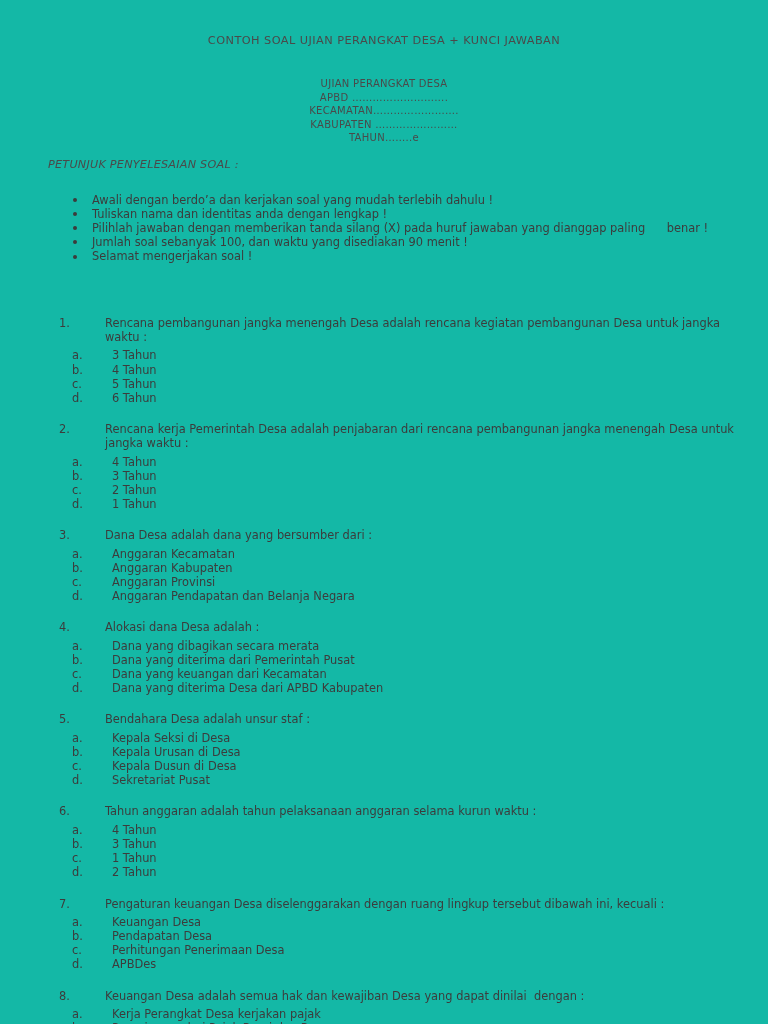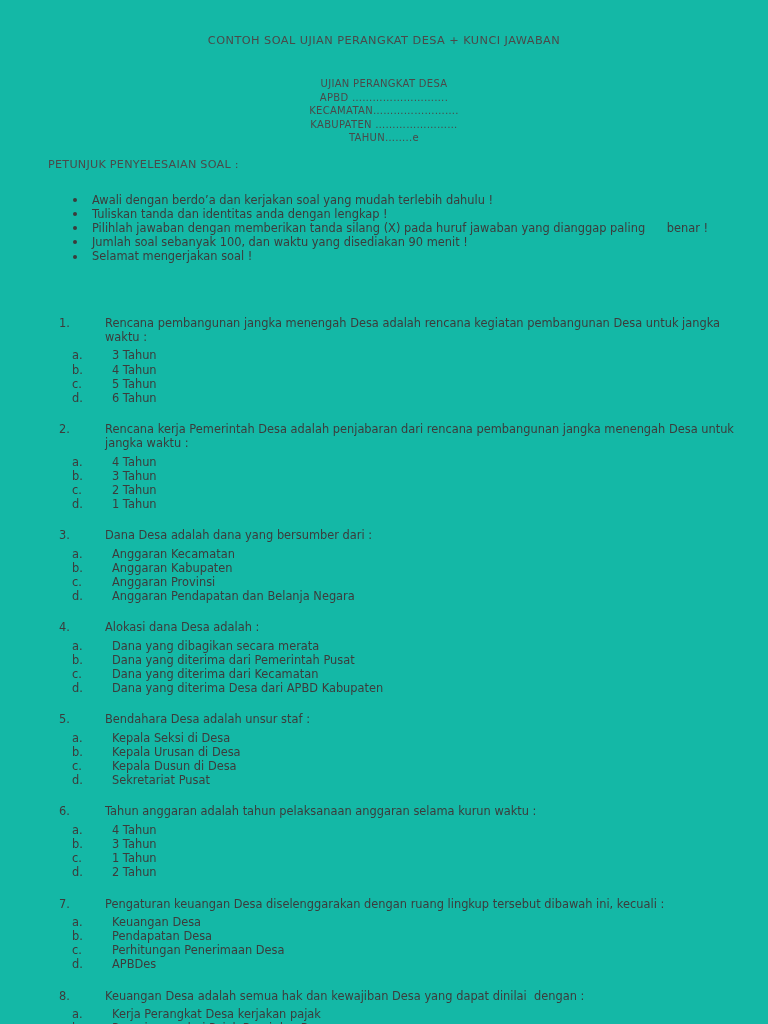--- a/index.html
+++ b/index.html
@@ -57,20 +57,21 @@
     font-size: 11.4px;
     line-height: 13.6px;
     color: #3c3c3c;
   }
 
   .section-heading {
     font-size: 11.2px;
     letter-spacing: 0.25px;
     color: #4a4a4a;
     white-space: pre;
+    font-style: italic;
   }
 
   
   .instructions {
     margin-top: 21px;
     padding: 0;
     list-style: none;
   }
   .instructions li {
     position: relative;
@@ -147,21 +148,21 @@
     <div>KABUPATEN ……………………</div>
     <div>TAHUN……..e</div>
   </div>
 
   <div class="body-area">
 
     <div class="section-heading">PETUNJUK PENYELESAIAN SOAL :</div>
 
     <ul class="instructions" id="instructions-list">
         <li><span class="bullet"></span><span>Awali dengan berdo’a dan kerjakan soal yang mudah terlebih dahulu !</span></li>
-        <li><span class="bullet"></span><span>Tuliskan tanda dan identitas anda dengan lengkap !</span></li>
+        <li><span class="bullet"></span><span>Tuliskan nama dan identitas anda dengan lengkap !</span></li>
         <li><span class="bullet"></span><span>Pilihlah jawaban dengan memberikan tanda silang (X) pada huruf jawaban yang dianggap paling      benar !</span></li>
         <li><span class="bullet"></span><span>Jumlah soal sebanyak 100, dan waktu yang disediakan 90 menit !</span></li>
         <li><span class="bullet"></span><span>Selamat mengerjakan soal !</span></li>
       </ul>
 
     <div class="heading-gap"></div>
 
 
     <div class="questions" id="questions-list">
         <div class="q-block">
@@ -189,21 +190,21 @@
             <li><span class="opt-letter">b.</span><span>Anggaran Kabupaten</span></li>
             <li><span class="opt-letter">c.</span><span>Anggaran Provinsi</span></li>
             <li><span class="opt-letter">d.</span><span>Anggaran Pendapatan dan Belanja Negara</span></li>
           </ul>
         </div>
         <div class="q-block">
           <div class="q-text"><span class="q-num">4.</span><span>Alokasi dana Desa adalah :</span></div>
           <ul class="opt-list">
             <li><span class="opt-letter">a.</span><span>Dana yang dibagikan secara merata</span></li>
             <li><span class="opt-letter">b.</span><span>Dana yang diterima dari Pemerintah Pusat</span></li>
-            <li><span class="opt-letter">c.</span><span>Dana yang diterima dari Kecamatan</span></li>
+            <li><span class="opt-letter">c.</span><span>Dana yang keuangan dari Kecamatan</span></li>
             <li><span class="opt-letter">d.</span><span>Dana yang diterima Desa dari APBD Kabupaten</span></li>
           </ul>
         </div>
         <div class="q-block">
           <div class="q-text"><span class="q-num">5.</span><span>Bendahara Desa adalah unsur staf :</span></div>
           <ul class="opt-list">
             <li><span class="opt-letter">a.</span><span>Kepala Seksi di Desa</span></li>
             <li><span class="opt-letter">b.</span><span>Kepala Urusan di Desa</span></li>
             <li><span class="opt-letter">c.</span><span>Kepala Dusun di Desa</span></li>
             <li><span class="opt-letter">d.</span><span>Sekretariat Pusat</span></li>

